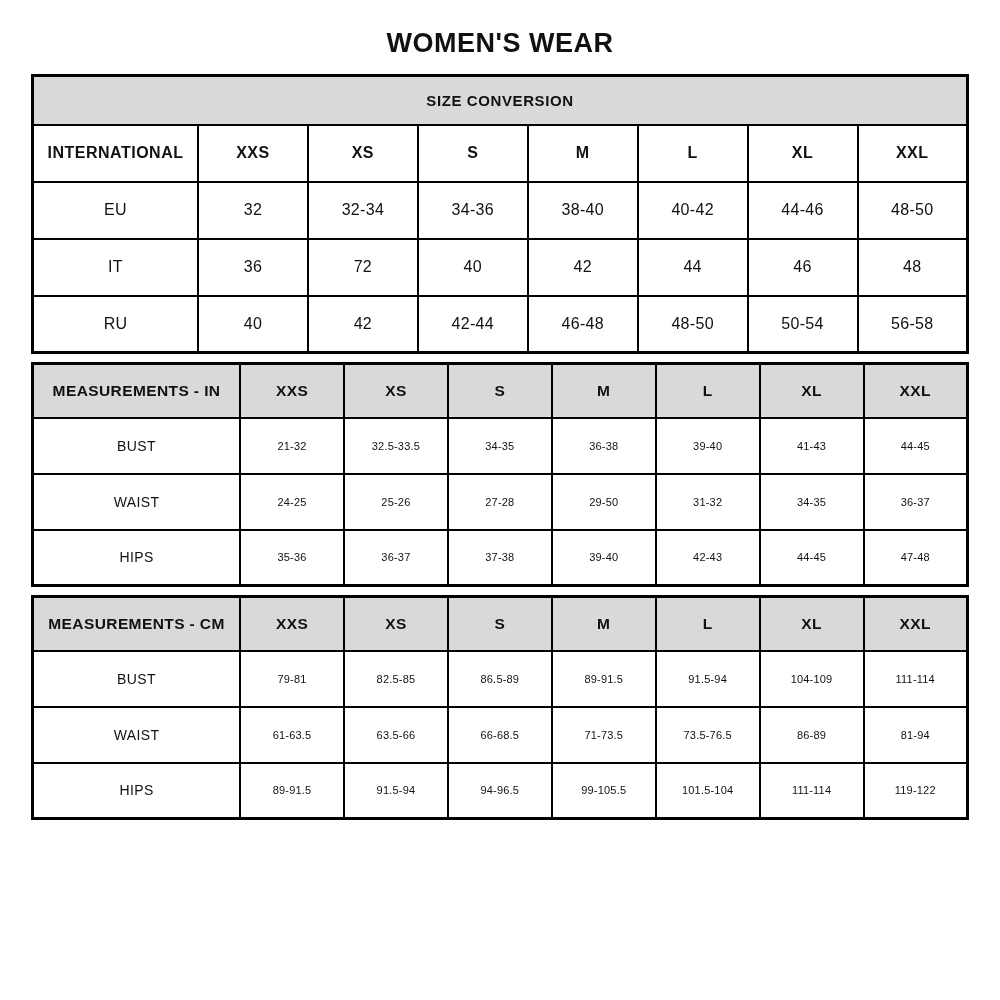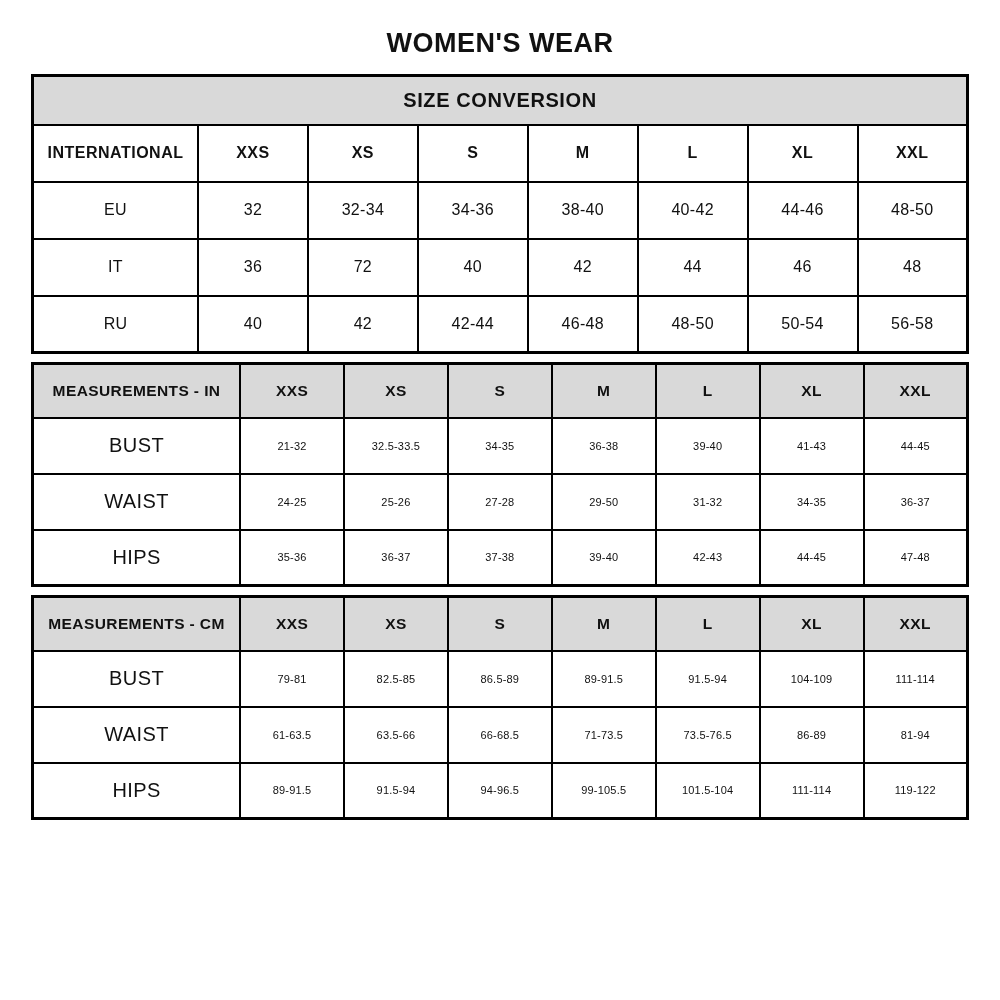--- a/index.html
+++ b/index.html
@@ -36,21 +36,21 @@
     overflow: hidden;
   }
 
   
   .t1 { margin-bottom: 8px; }
   .t1 tr { height: 57px; }
   .t1 tr.banner-row { height: 49px; }
   .banner-cell {
     background: #d9d9d9;
     font-weight: 700;
-    font-size: 20px;
+    font-size: 15px;
     letter-spacing: 0.6px;
   }
   .t1 .label-hdr,
   .t1 .size-hdr {
     font-size: 16px;
     font-weight: 600;
     letter-spacing: 0.5px;
     background: #ffffff;
     margin-top: 40px;
   }
@@ -66,21 +66,21 @@
   .t2 tr, .t3 tr { height: 56px; }
   .t2 tr.header-row, .t3 tr.header-row { height: 54px; }
   .t2 .label-hdr, .t3 .label-hdr,
   .t2 .size-hdr,  .t3 .size-hdr {
     background: #d9d9d9;
     font-weight: 700;
     font-size: 15.5px;
     letter-spacing: 0.4px;
   }
   .t2 .row-label, .t3 .row-label {
-    font-size: 20px;
+    font-size: 14px;
     font-weight: 500;
     letter-spacing: 0.4px;
   }
   .t2 .value-cell, .t3 .value-cell {
     font-size: 11px;
     font-weight: 500;
     letter-spacing: 0.2px;
   }
 </style>
 </head>

